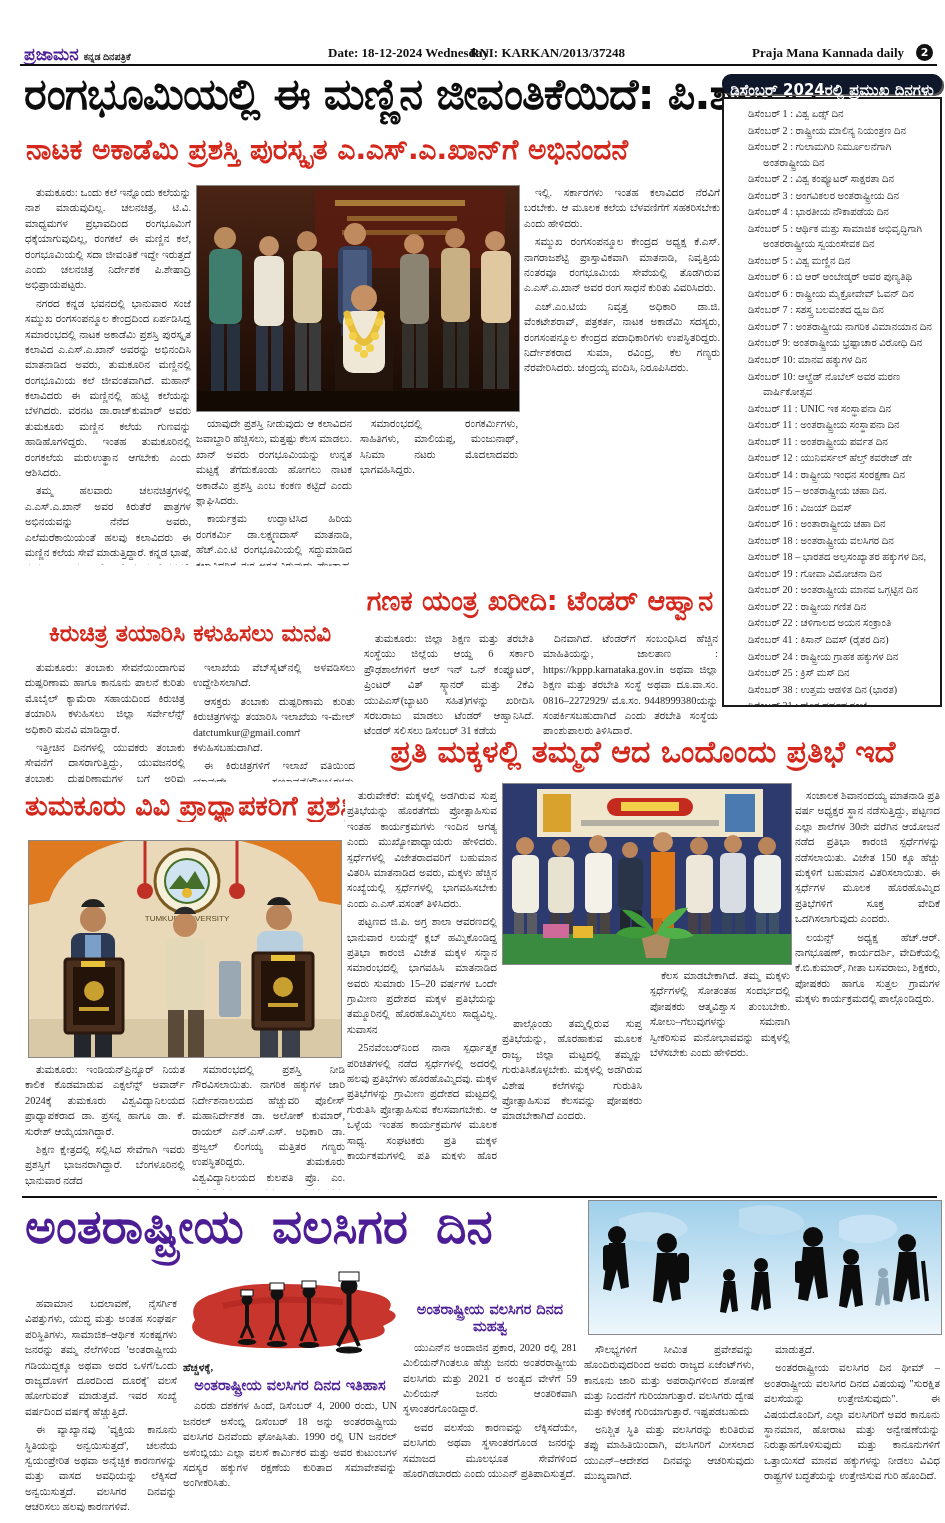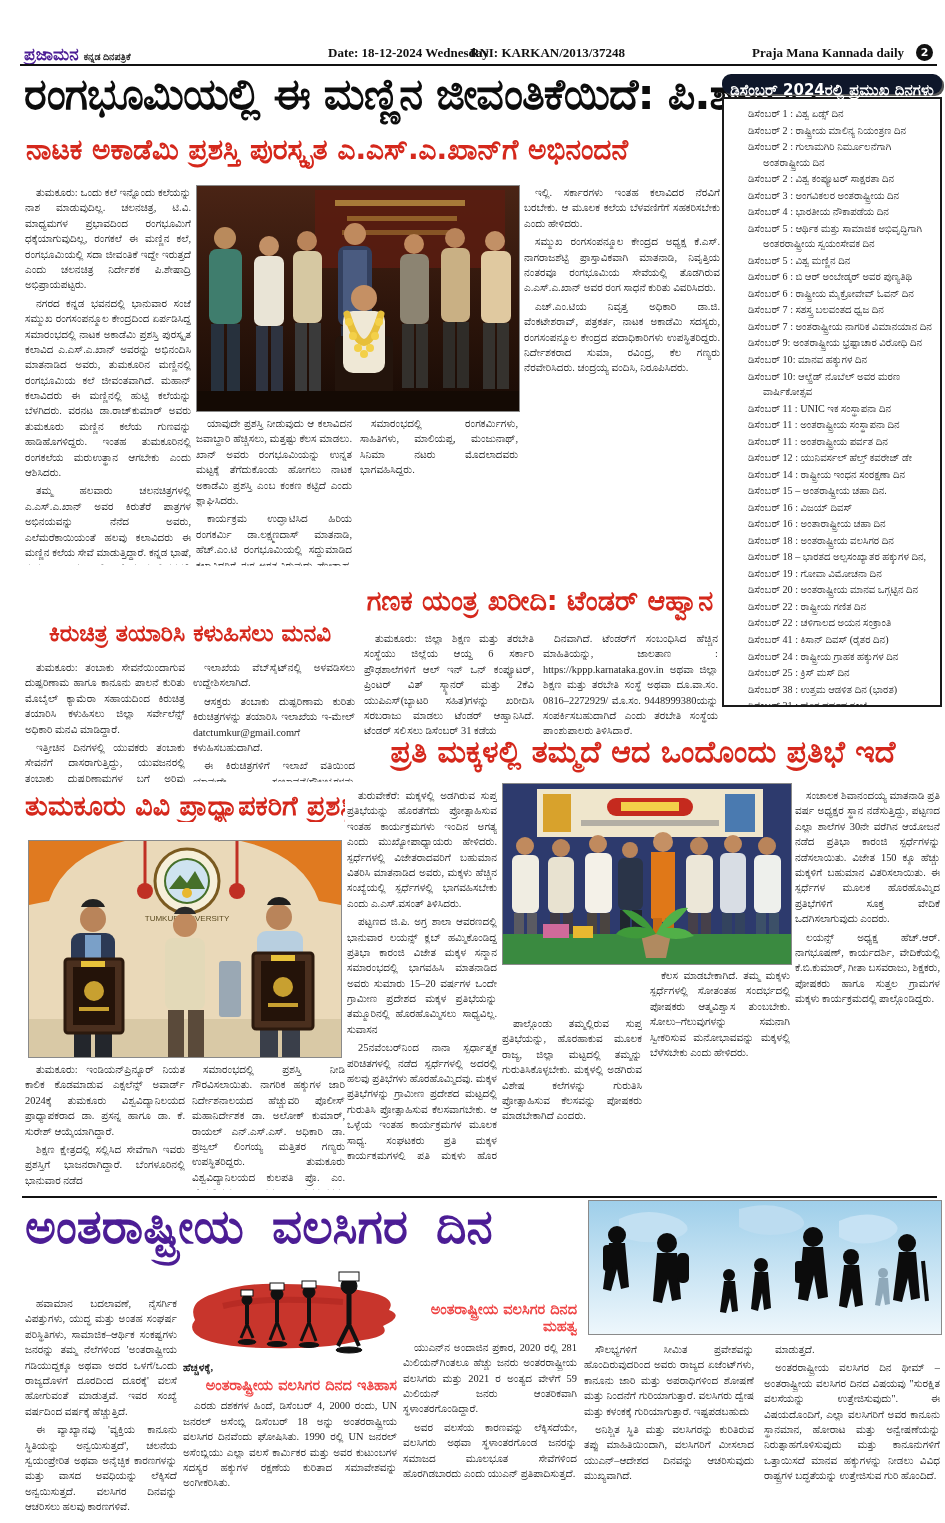--- a/index.html
+++ b/index.html
@@ -28,21 +28,21 @@
   .dec-title{background:#0f172a;color:#fff;font-family:"DejaVu Sans",sans-serif;
         font-weight:700;font-size:15px;text-align:center;line-height:32px;height:20px;
         border-radius:9px;box-shadow:2px 2px 0 #555;}
   .dec-list{padding:7px 6px 4px 24px;font-size:10.1px;line-height:1.54;}
   .dec-item{padding-left:15px;text-indent:-15px;margin-bottom:1px;}
   .photo{border:1px solid #8a8a8a;overflow:hidden;background:#ddd;}
   .photo svg{display:block;}
   .divider{position:absolute;left:22px;right:8px;border-top:2px solid #111;}
   .mig-label{font-size:10.4px;font-weight:bold;}
   .mig-subhead{font-family:"DejaVu Sans",sans-serif;font-weight:800;font-size:14.5px;
-        color:#ef4444;text-align:right;line-height:1.2;margin:3px 0 4px 0;}
+        color:#4c1d95;text-align:center;line-height:1.2;margin:3px 0 4px 0;}
 </style>
 </head>
 <body>
 
 <div class="page">
 
   <div class="abs" style="left:24px;top:44px;">
     <span class="masthead">ಪ್ರಜಾ</span><span class="dot"></span><span class="masthead">ಮನ</span><span class="tagline">ಕನ್ನಡ ದಿನಪತ್ರಿಕೆ</span>
   </div>
   <div class="abs hdr-small" style="left:328px;top:45px;">Date: 18-12-2024 Wednesday</div>

